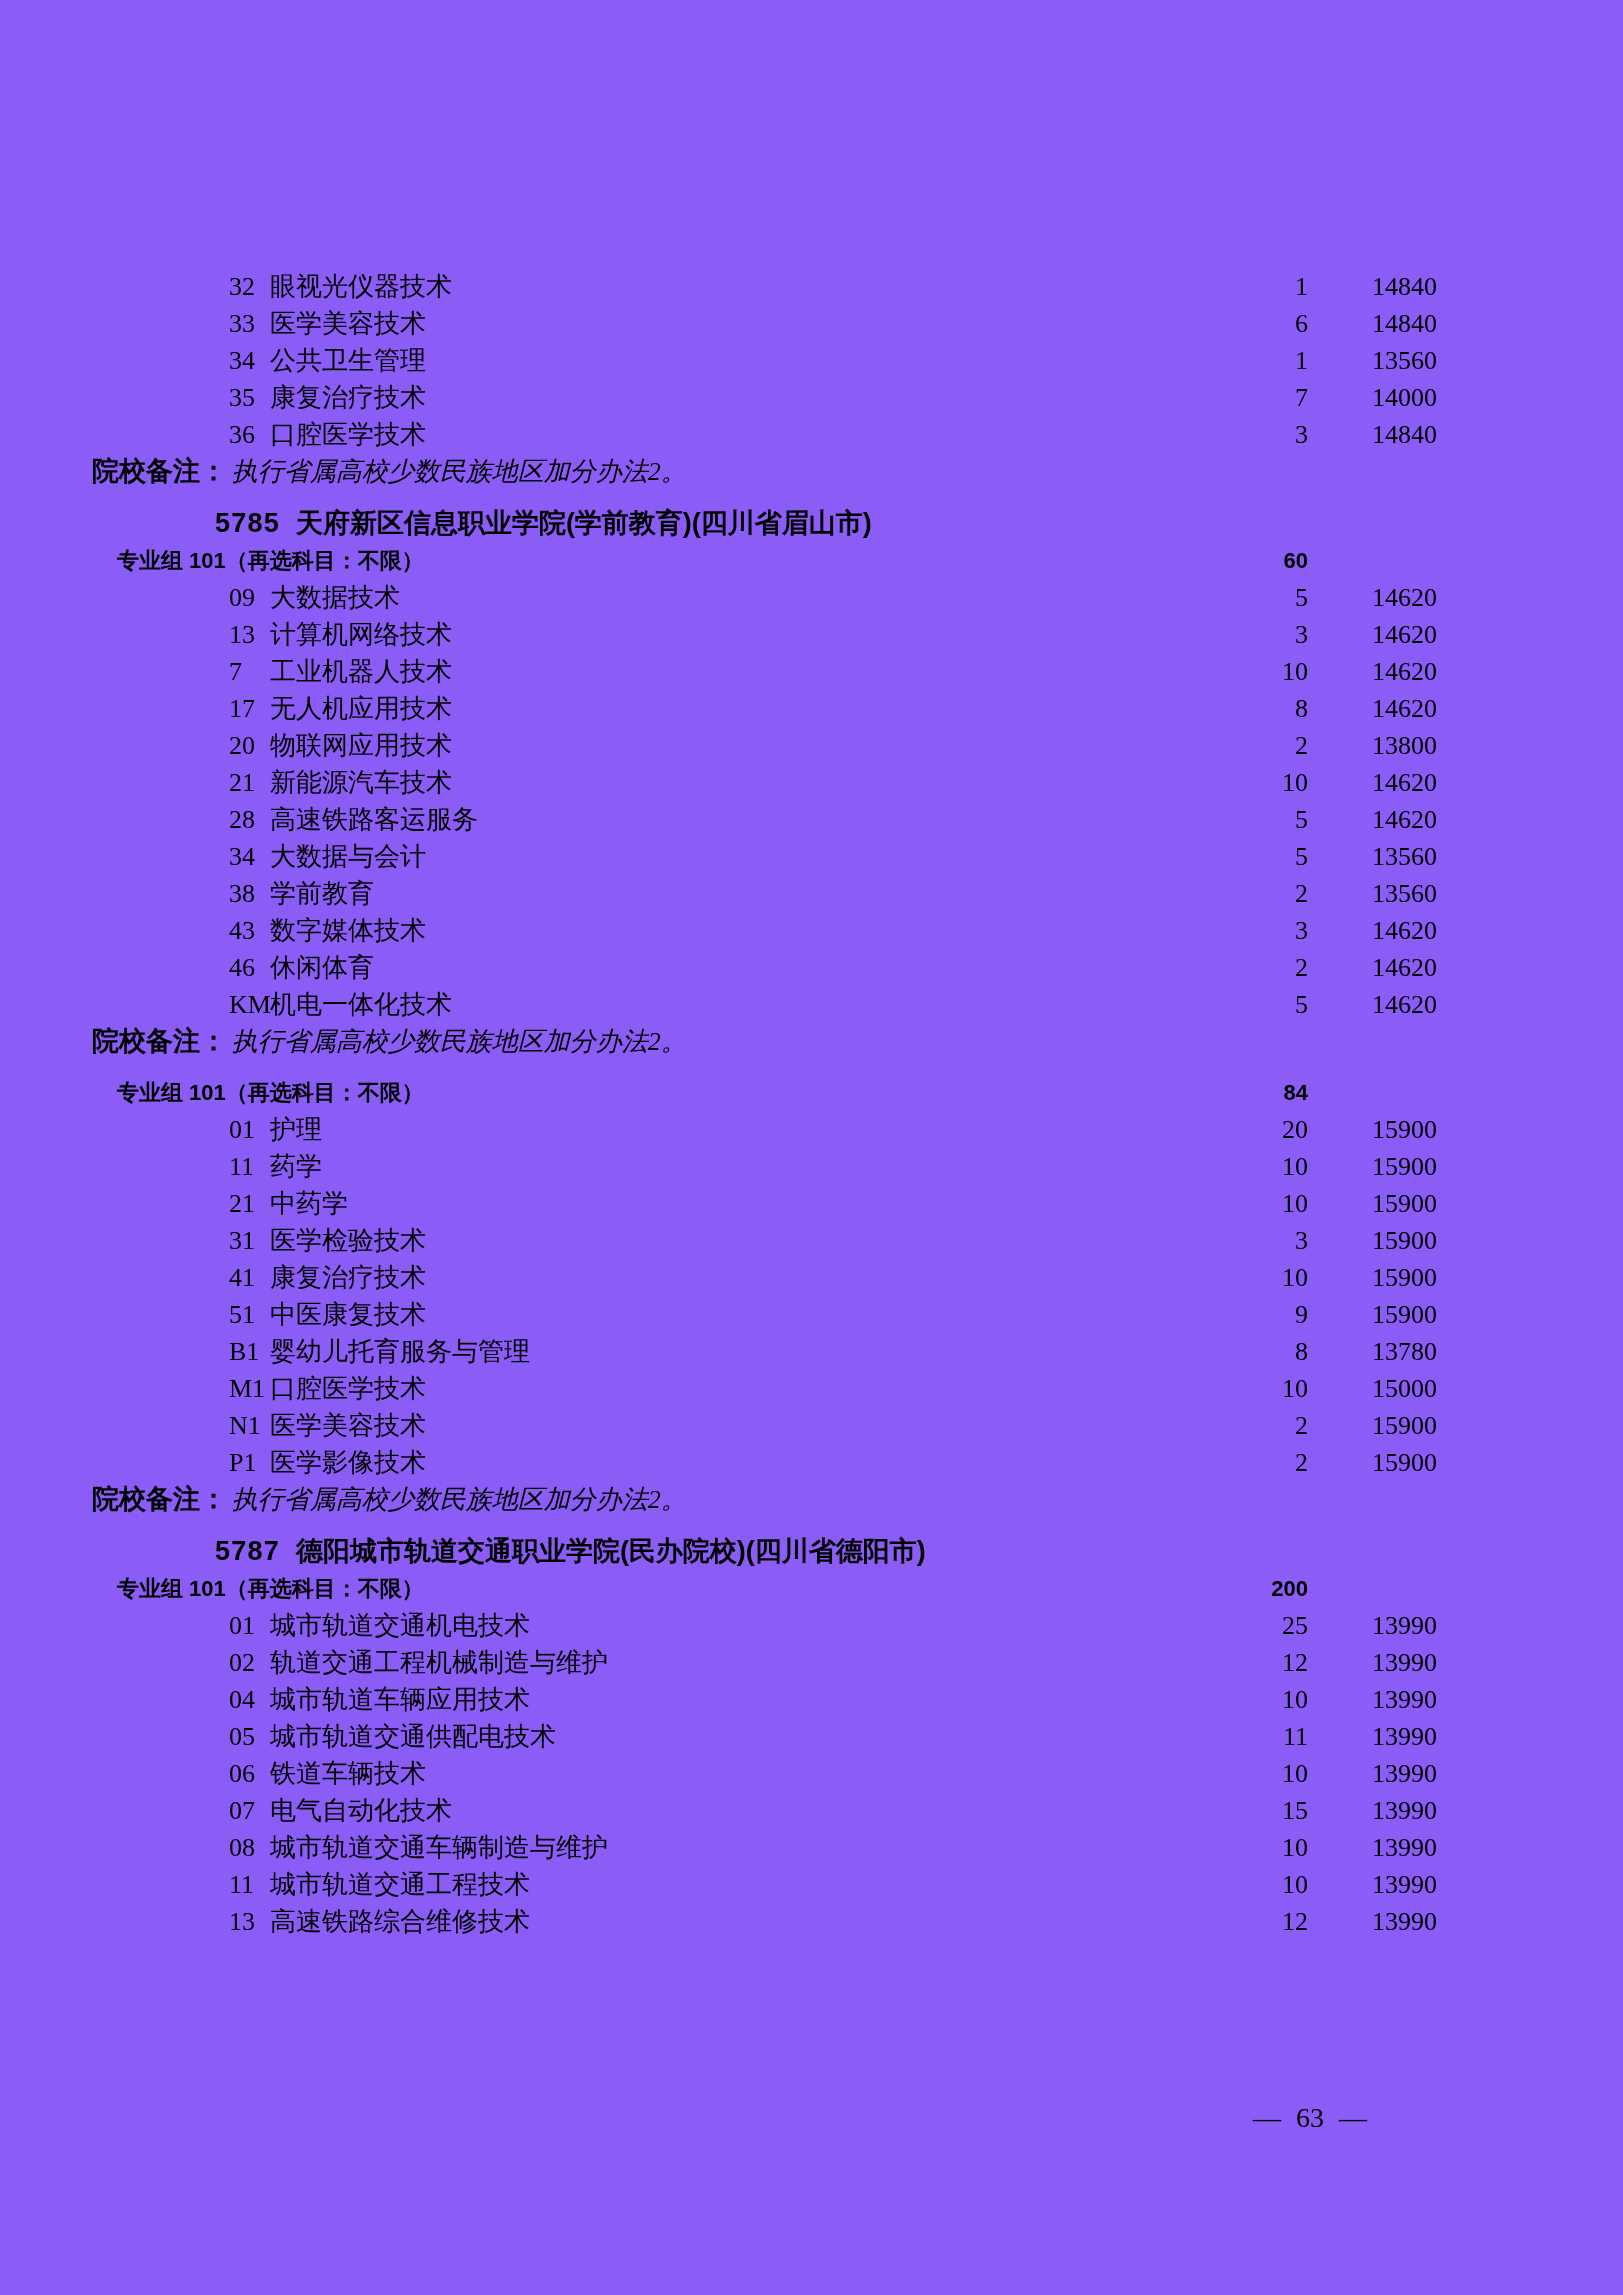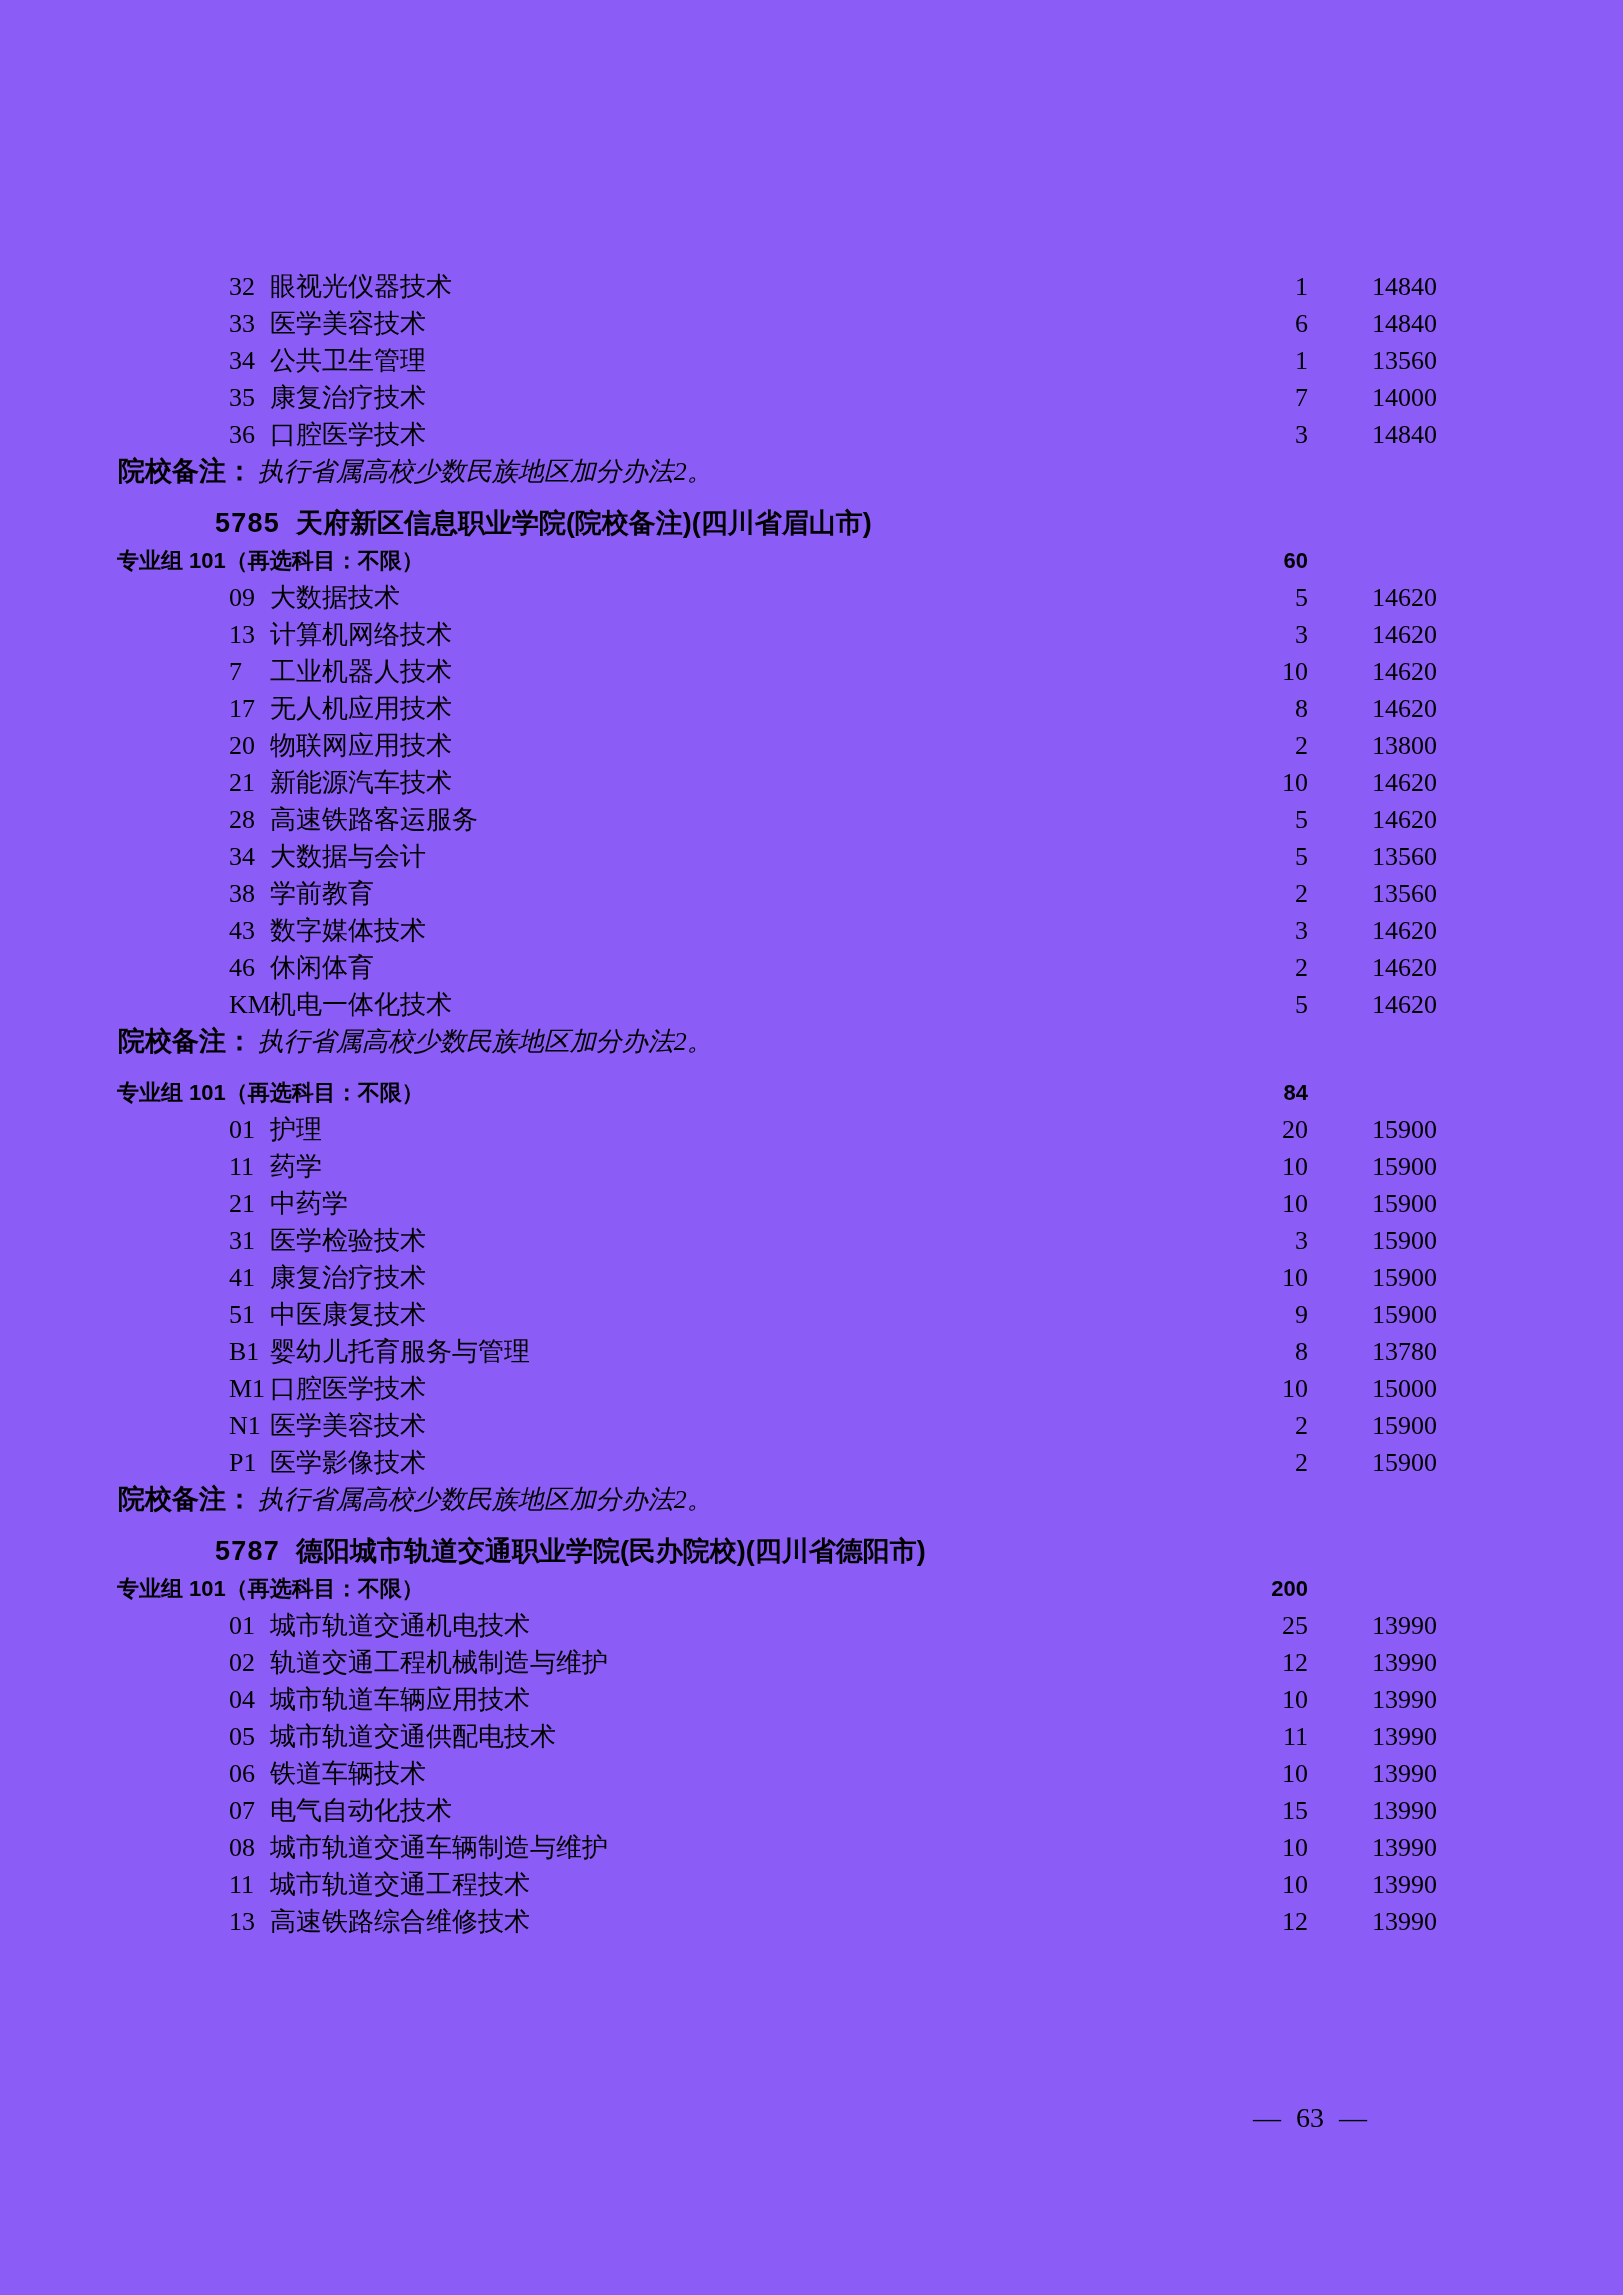--- a/index.html
+++ b/index.html
@@ -70,21 +70,21 @@
     left: 1233px;
     width: 204px;
     text-align: right;
   }
   .group-row .count-col {
     font-family: "Liberation Sans", "DejaVu Sans", sans-serif;
     font-weight: bold;
   }
 
   
-  .remark-row { padding-left: 118px; }
+  .remark-row { padding-left: 92px; }
   .remark-label {
     font-family: "Liberation Sans", "DejaVu Sans", sans-serif;
     font-weight: bold;
     font-size: 27px;
   }
   .remark-text {
     font-style: italic;
     font-size: 26px;
     margin-left: 4.7px;
   }
@@ -144,21 +144,21 @@
     <span class="fee-col">14840</span>
   </div>
 </div>
     <div class="row remark-row">
       <span class="remark-label">院校备注：</span><span class="remark-text">执行省属高校少数民族地区加分办法2。</span>
     </div>
   </div>
 
   <div class="section">
     <div class="row school-row">
-      <span class="school-code">5785</span><span>天府新区信息职业学院(院校备注)(四川省眉山市)</span>
+      <span class="school-code">5785</span><span>天府新区信息职业学院(学前教育)(四川省眉山市)</span>
     </div>
     <div class="row group-row">
       <span>专业组 101（再选科目：不限）</span>
       <span class="count-col">60</span>
     </div>
     <div>
   <div class="row prow">
     <span class="code">09</span>
     <span class="name">大数据技术</span>
     <span class="count-col">5</span>

